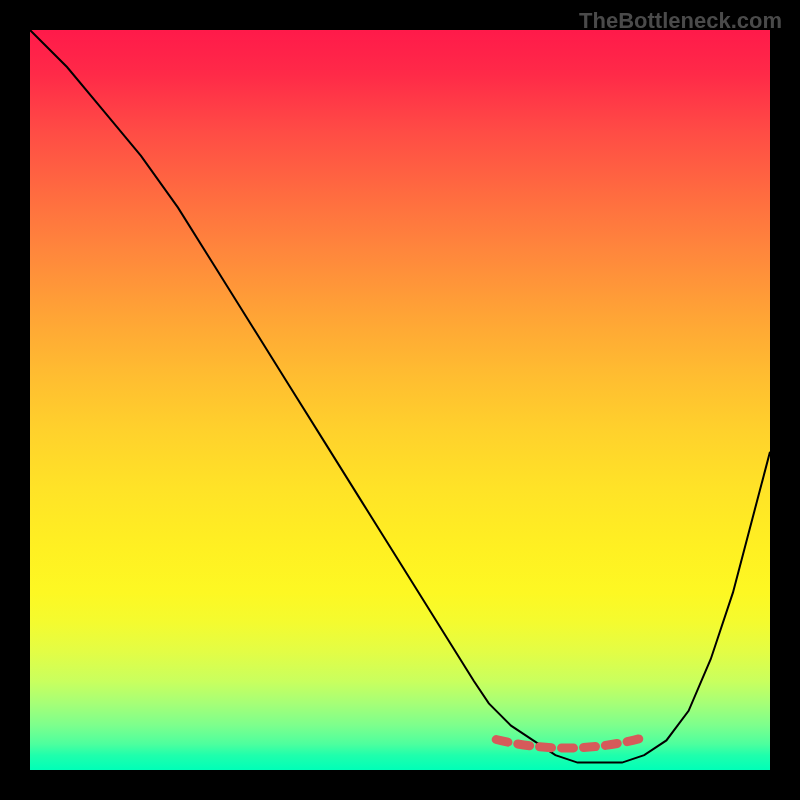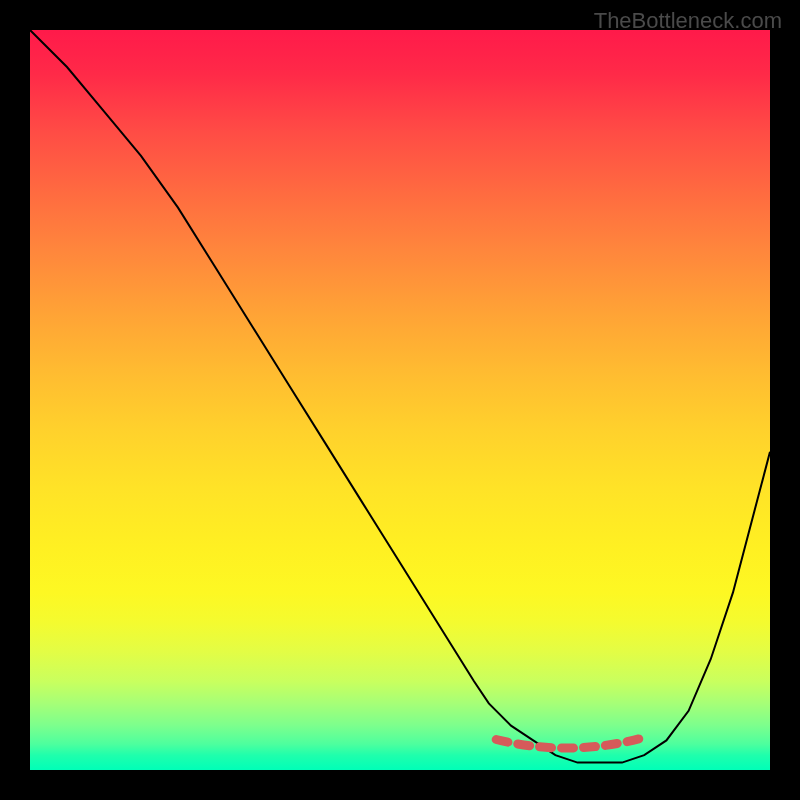--- a/index.html
+++ b/index.html
@@ -10,21 +10,21 @@
       position: relative;
       overflow: hidden;
       font-family: Arial, sans-serif;
     }
     .watermark {
       position: absolute;
       top: 8px;
       right: 18px;
       color: #4a4a4a;
       font-size: 22px;
-      font-weight: 400;
+      font-weight: 700;
       z-index: 10;
     }
     .plot-area {
       position: absolute;
       left: 30px;
       top: 30px;
       width: 740px;
       height: 740px;
       background: linear-gradient(to bottom,
         #ff1a4a 0%,

